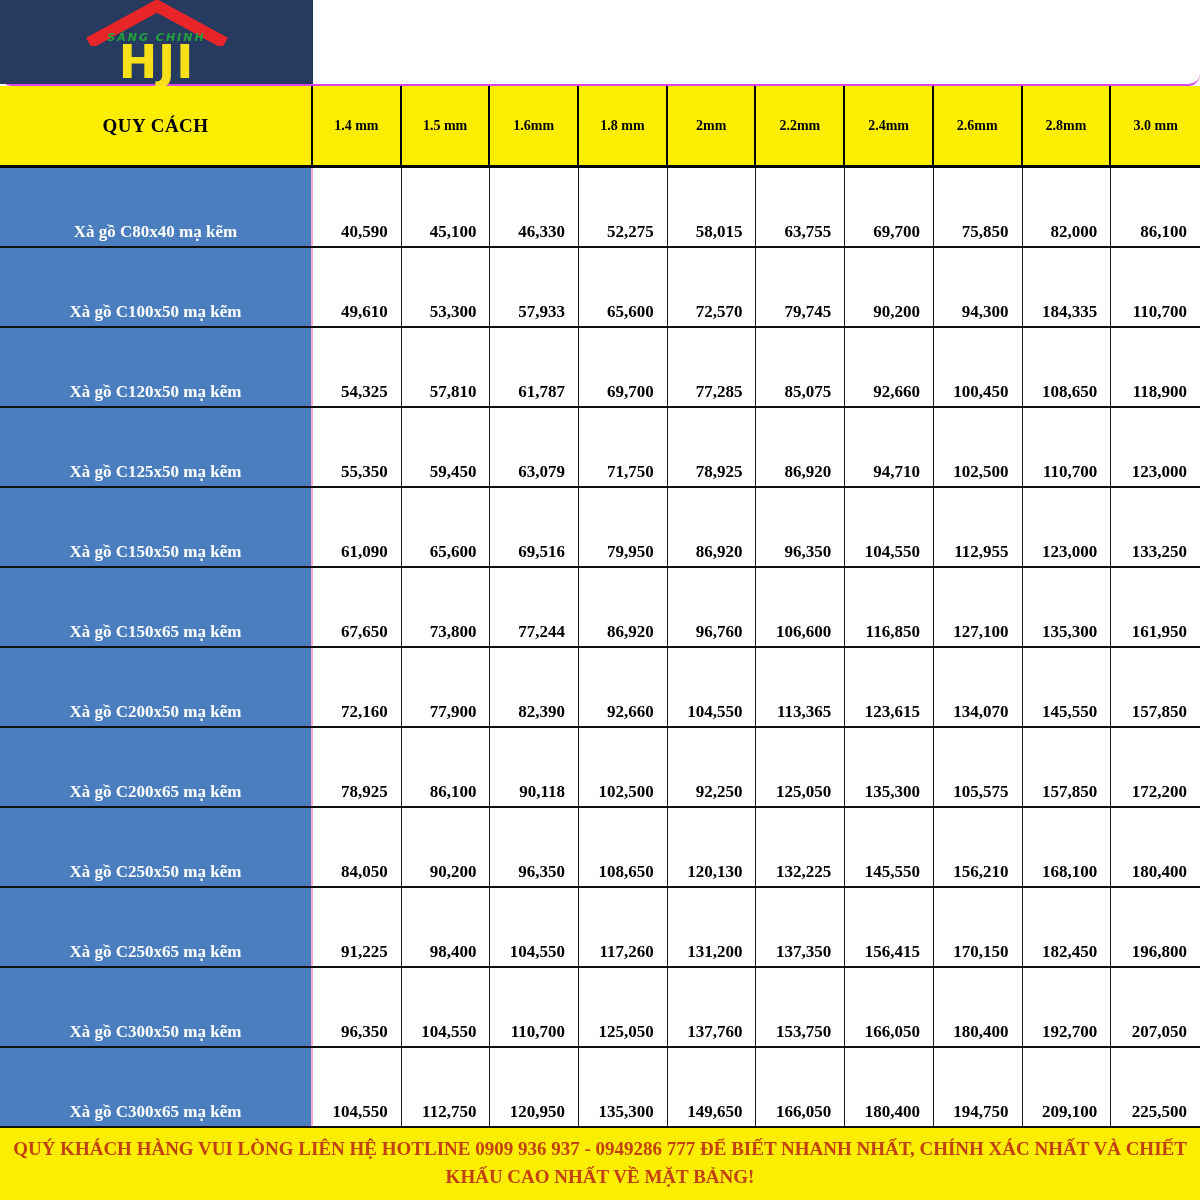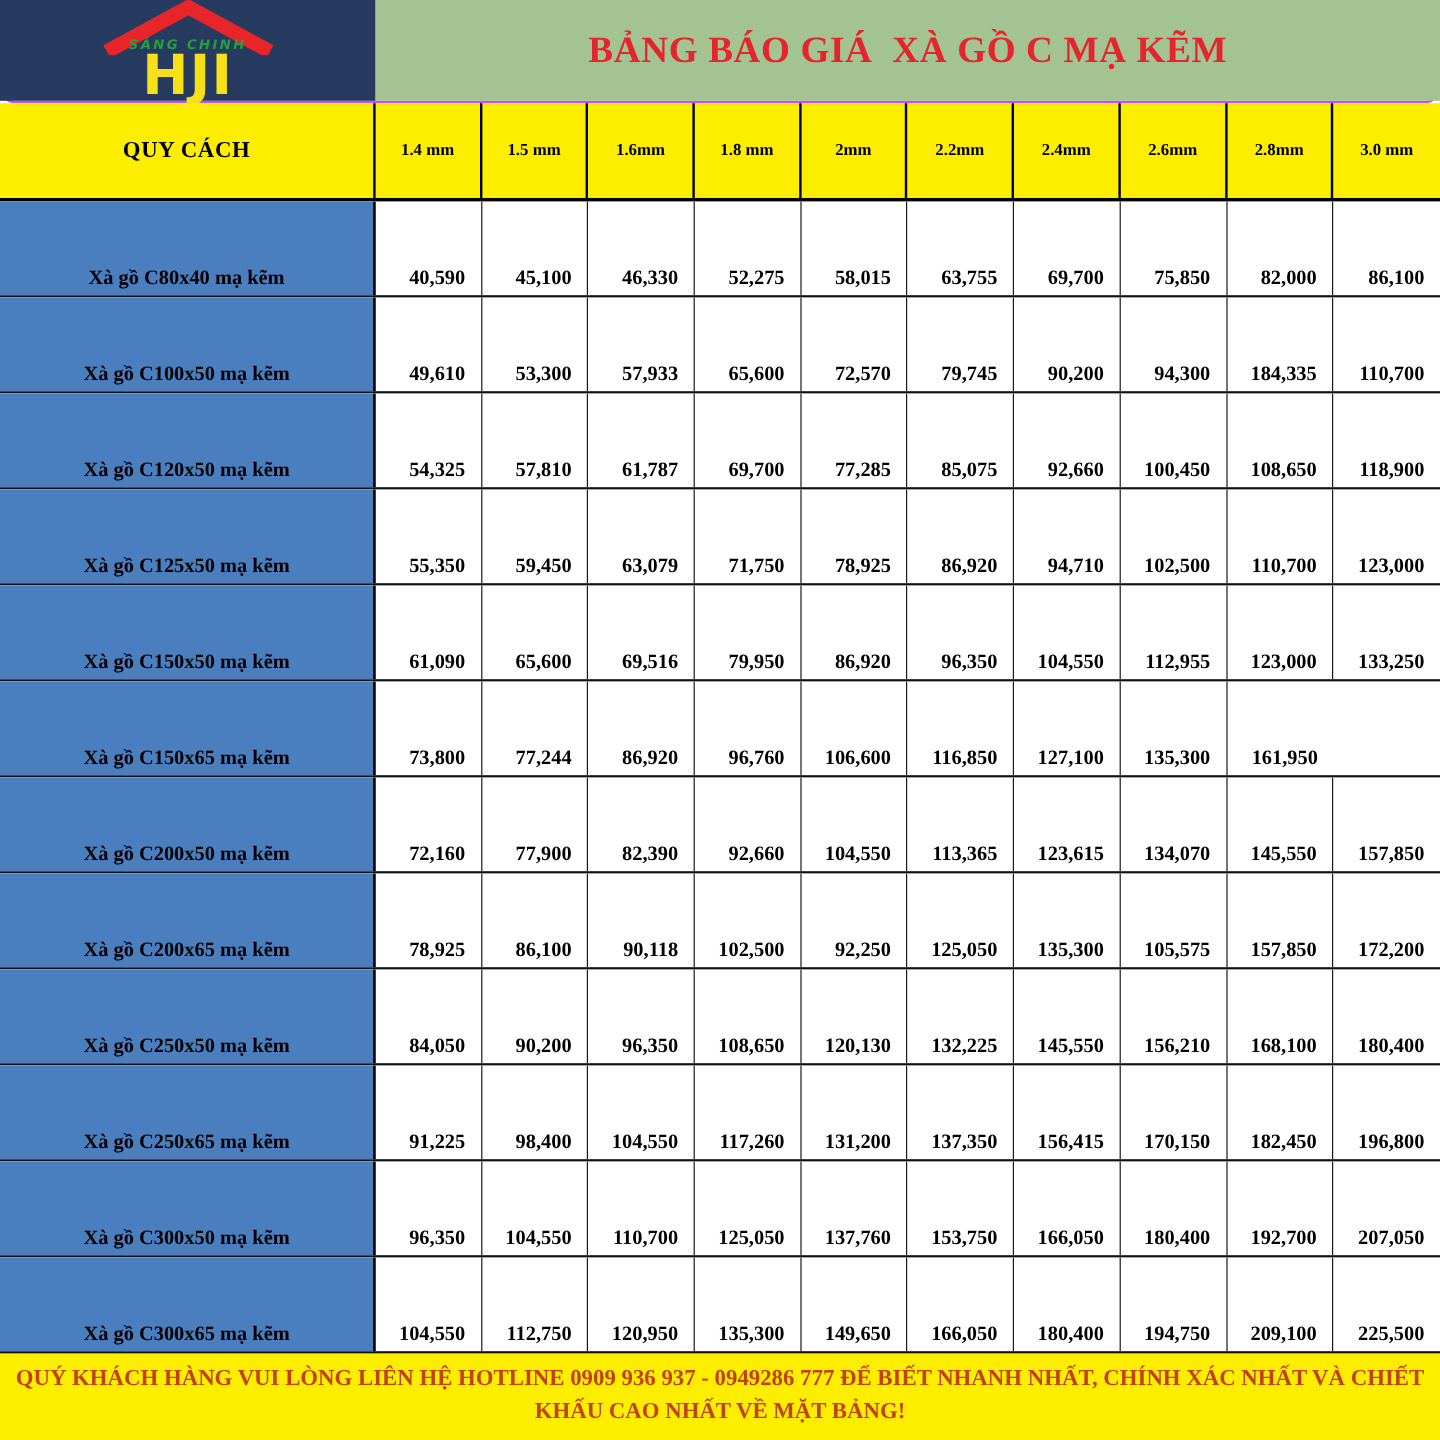--- a/index.html
+++ b/index.html
@@ -45,24 +45,24 @@
   .spec-header{font-size:19px;letter-spacing:.5px;}
   .h-cell{font-size:14px;}
   .h-cell:last-child{border-right:none;}
   
   .body{flex:1;display:flex;flex-direction:column;}
   .t-row{
     flex:1;display:grid;grid-template-columns:313px repeat(10,1fr);
     border-bottom:2px solid #101010;background:#fff;
   }
   .name-cell{
-    background:#4a7ebf;border-right:2px solid #000000;
+    background:#4a7ebf;border-right:2px solid #f9a8d4;
     display:flex;align-items:flex-end;justify-content:center;
     padding-bottom:4px;
-    font-weight:bold;font-size:17px;color:#000000;
+    font-weight:bold;font-size:17px;color:#ffffff;
   }
   .price-cell{
     border-right:1.5px solid #1c1c1c;
     display:flex;align-items:flex-end;justify-content:flex-end;
     padding:0 13px 4px 0;
     font-weight:bold;font-size:17px;color:#000;
   }
   .price-cell:last-child{border-right:none;}
   
   .footer{
@@ -78,23 +78,20 @@
 
   <div class="top-band">
     <div class="logo-cell">
       <div class="logo-stack">
         <svg class="logo-roof" width="150" height="46" viewBox="0 0 150 46">
           <path d="M7 43 L75 6 L143 43" fill="none" stroke="#e8262a" stroke-width="12"></path>
         </svg>
         <div class="logo-brand">SÁNG CHINH</div>
         <div class="logo-main">HJI</div>
       </div>
-    </div>
-    <div class="title-cell">
-      <div class="main-title">BẢNG BÁO GIÁ  XÀ GỒ C MẠ KẼM</div>
     </div>
   </div>
 
   <div class="header-row">
     <div class="spec-header">QUY CÁCH</div>
 
   <div class="h-cell">1.4 mm</div>
       <div class="h-cell">1.5 mm</div>
       <div class="h-cell">1.6mm</div>
       <div class="h-cell">1.8 mm</div>
@@ -167,20 +164,21 @@
         <div class="price-cell">79,950</div>
         <div class="price-cell">86,920</div>
         <div class="price-cell">96,350</div>
         <div class="price-cell">104,550</div>
         <div class="price-cell">112,955</div>
         <div class="price-cell">123,000</div>
         <div class="price-cell">133,250</div>
       </div>
       <div class="t-row">
         <div class="name-cell">Xà gồ C150x65 mạ kẽm</div>
+        <div class="price-cell">67,650</div>
         <div class="price-cell">73,800</div>
         <div class="price-cell">77,244</div>
         <div class="price-cell">86,920</div>
         <div class="price-cell">96,760</div>
         <div class="price-cell">106,600</div>
         <div class="price-cell">116,850</div>
         <div class="price-cell">127,100</div>
         <div class="price-cell">135,300</div>
         <div class="price-cell">161,950</div>
       </div>

